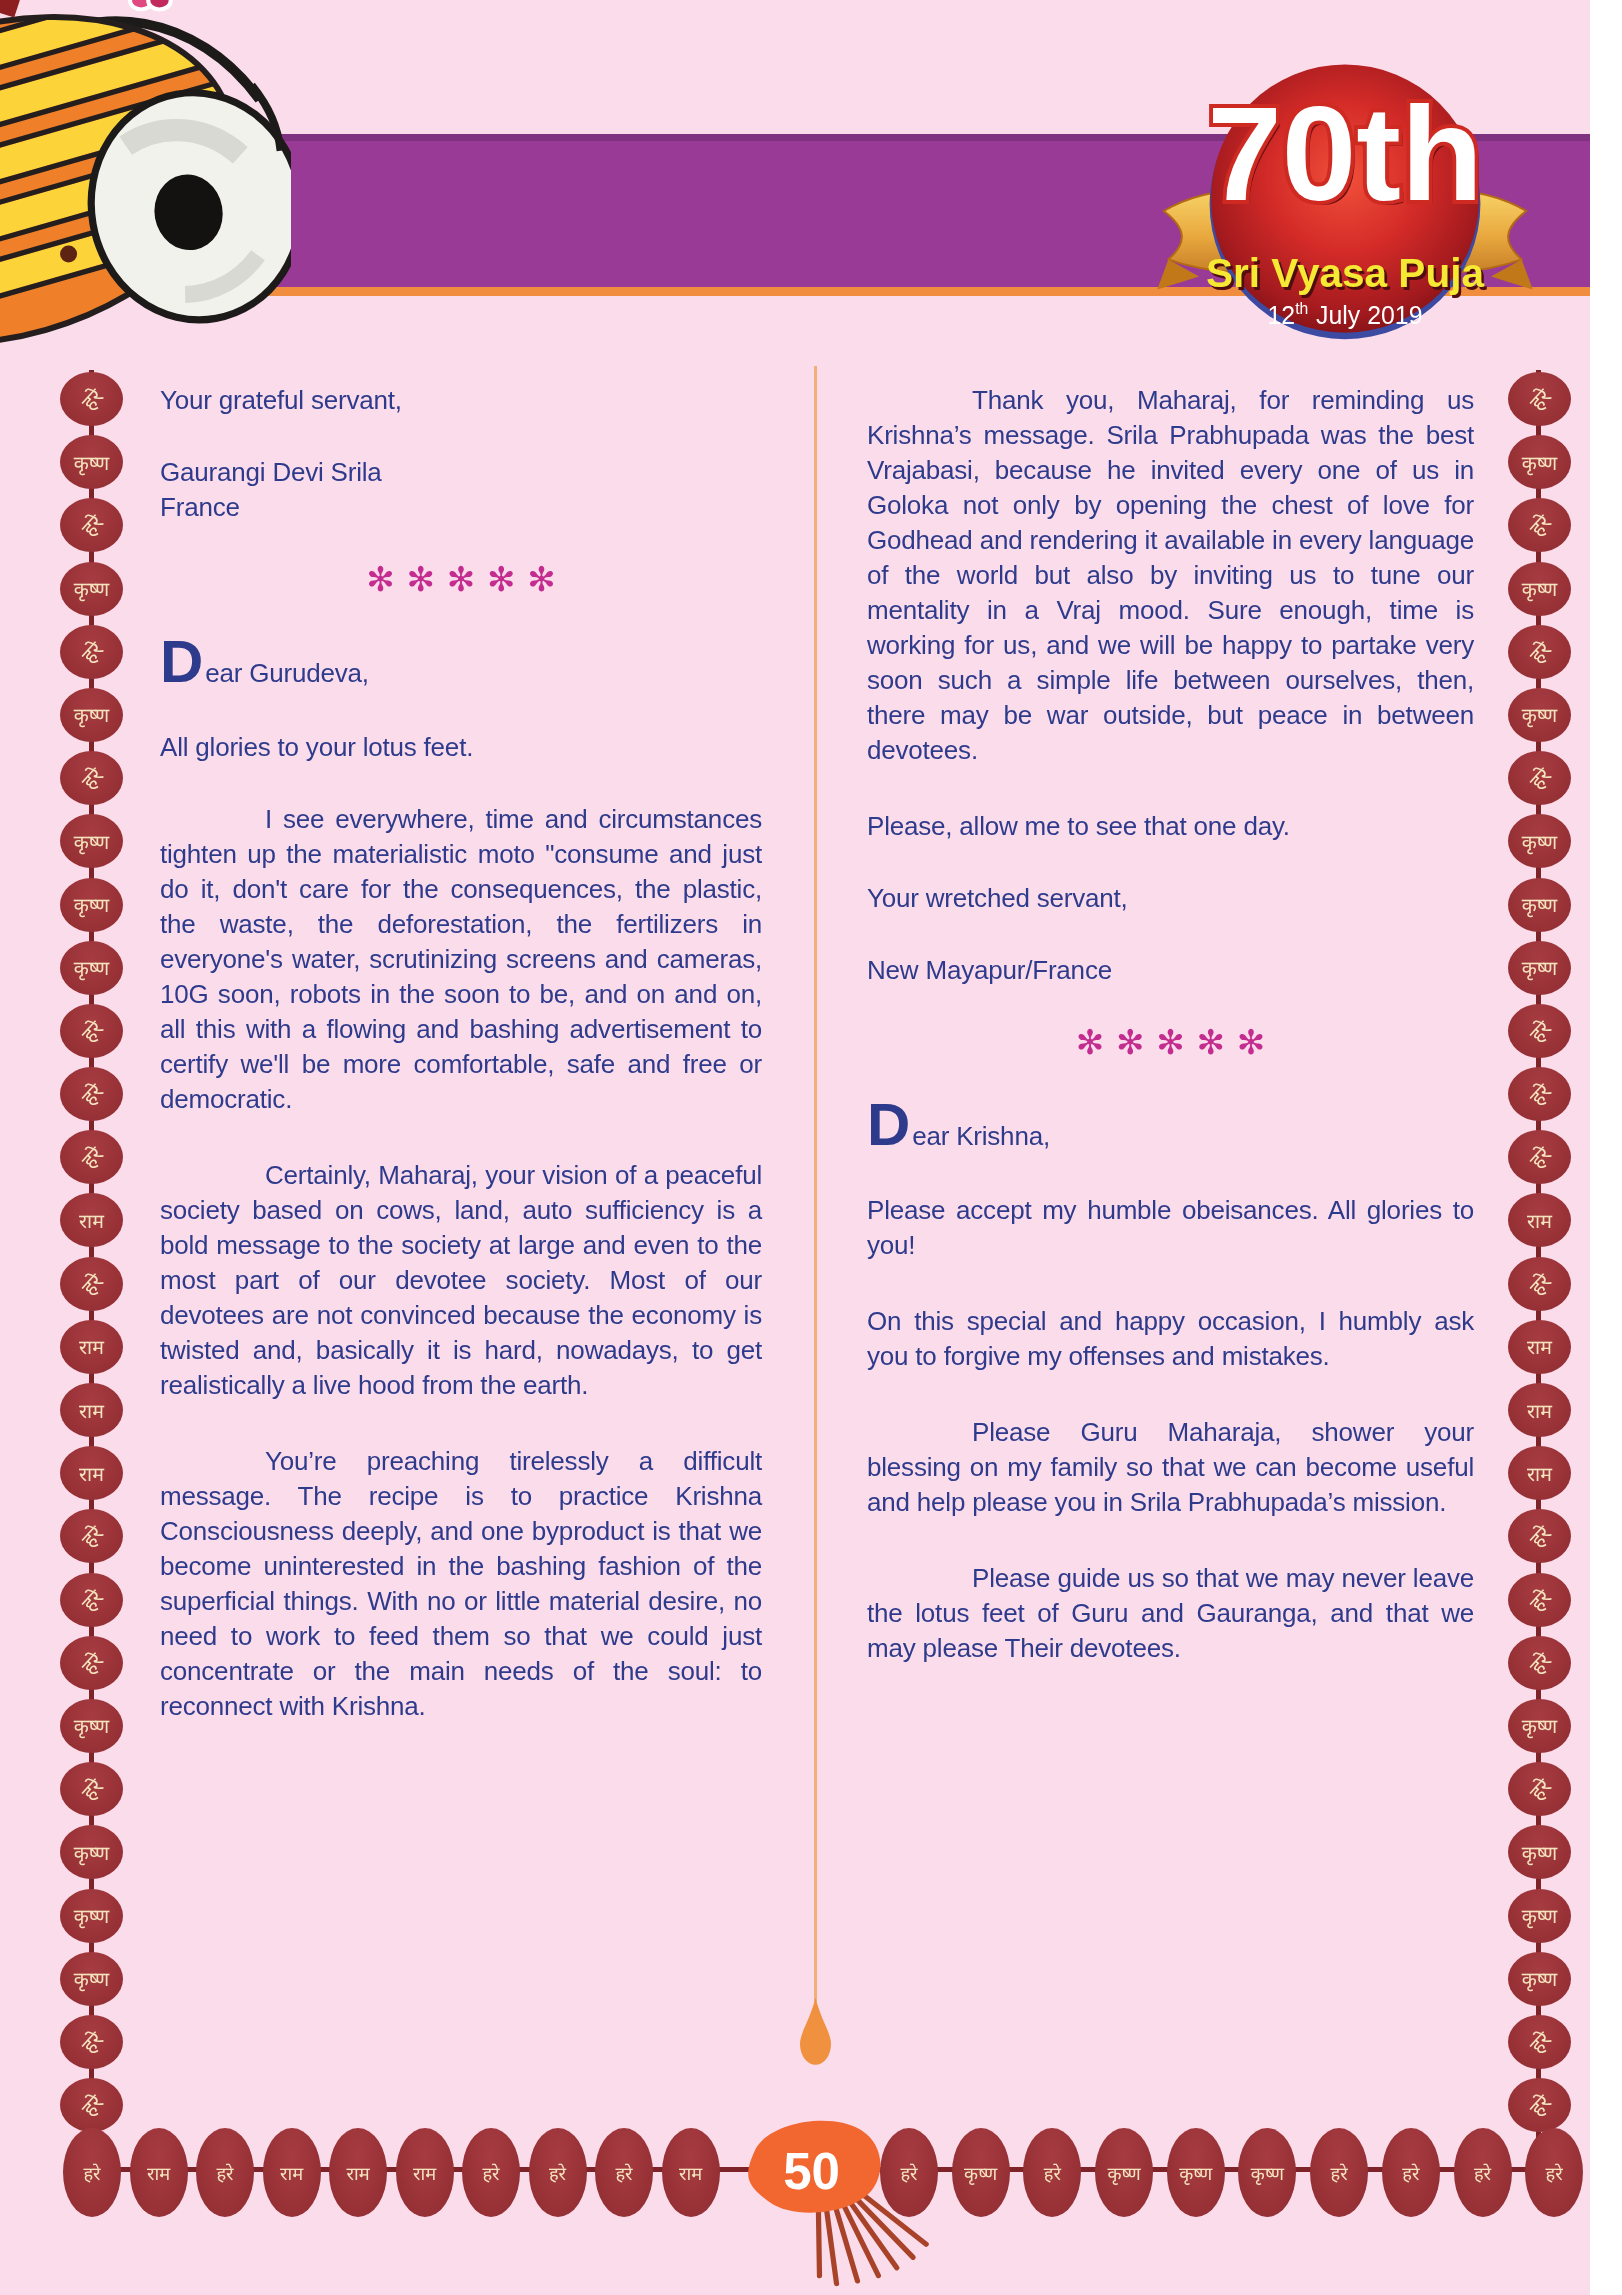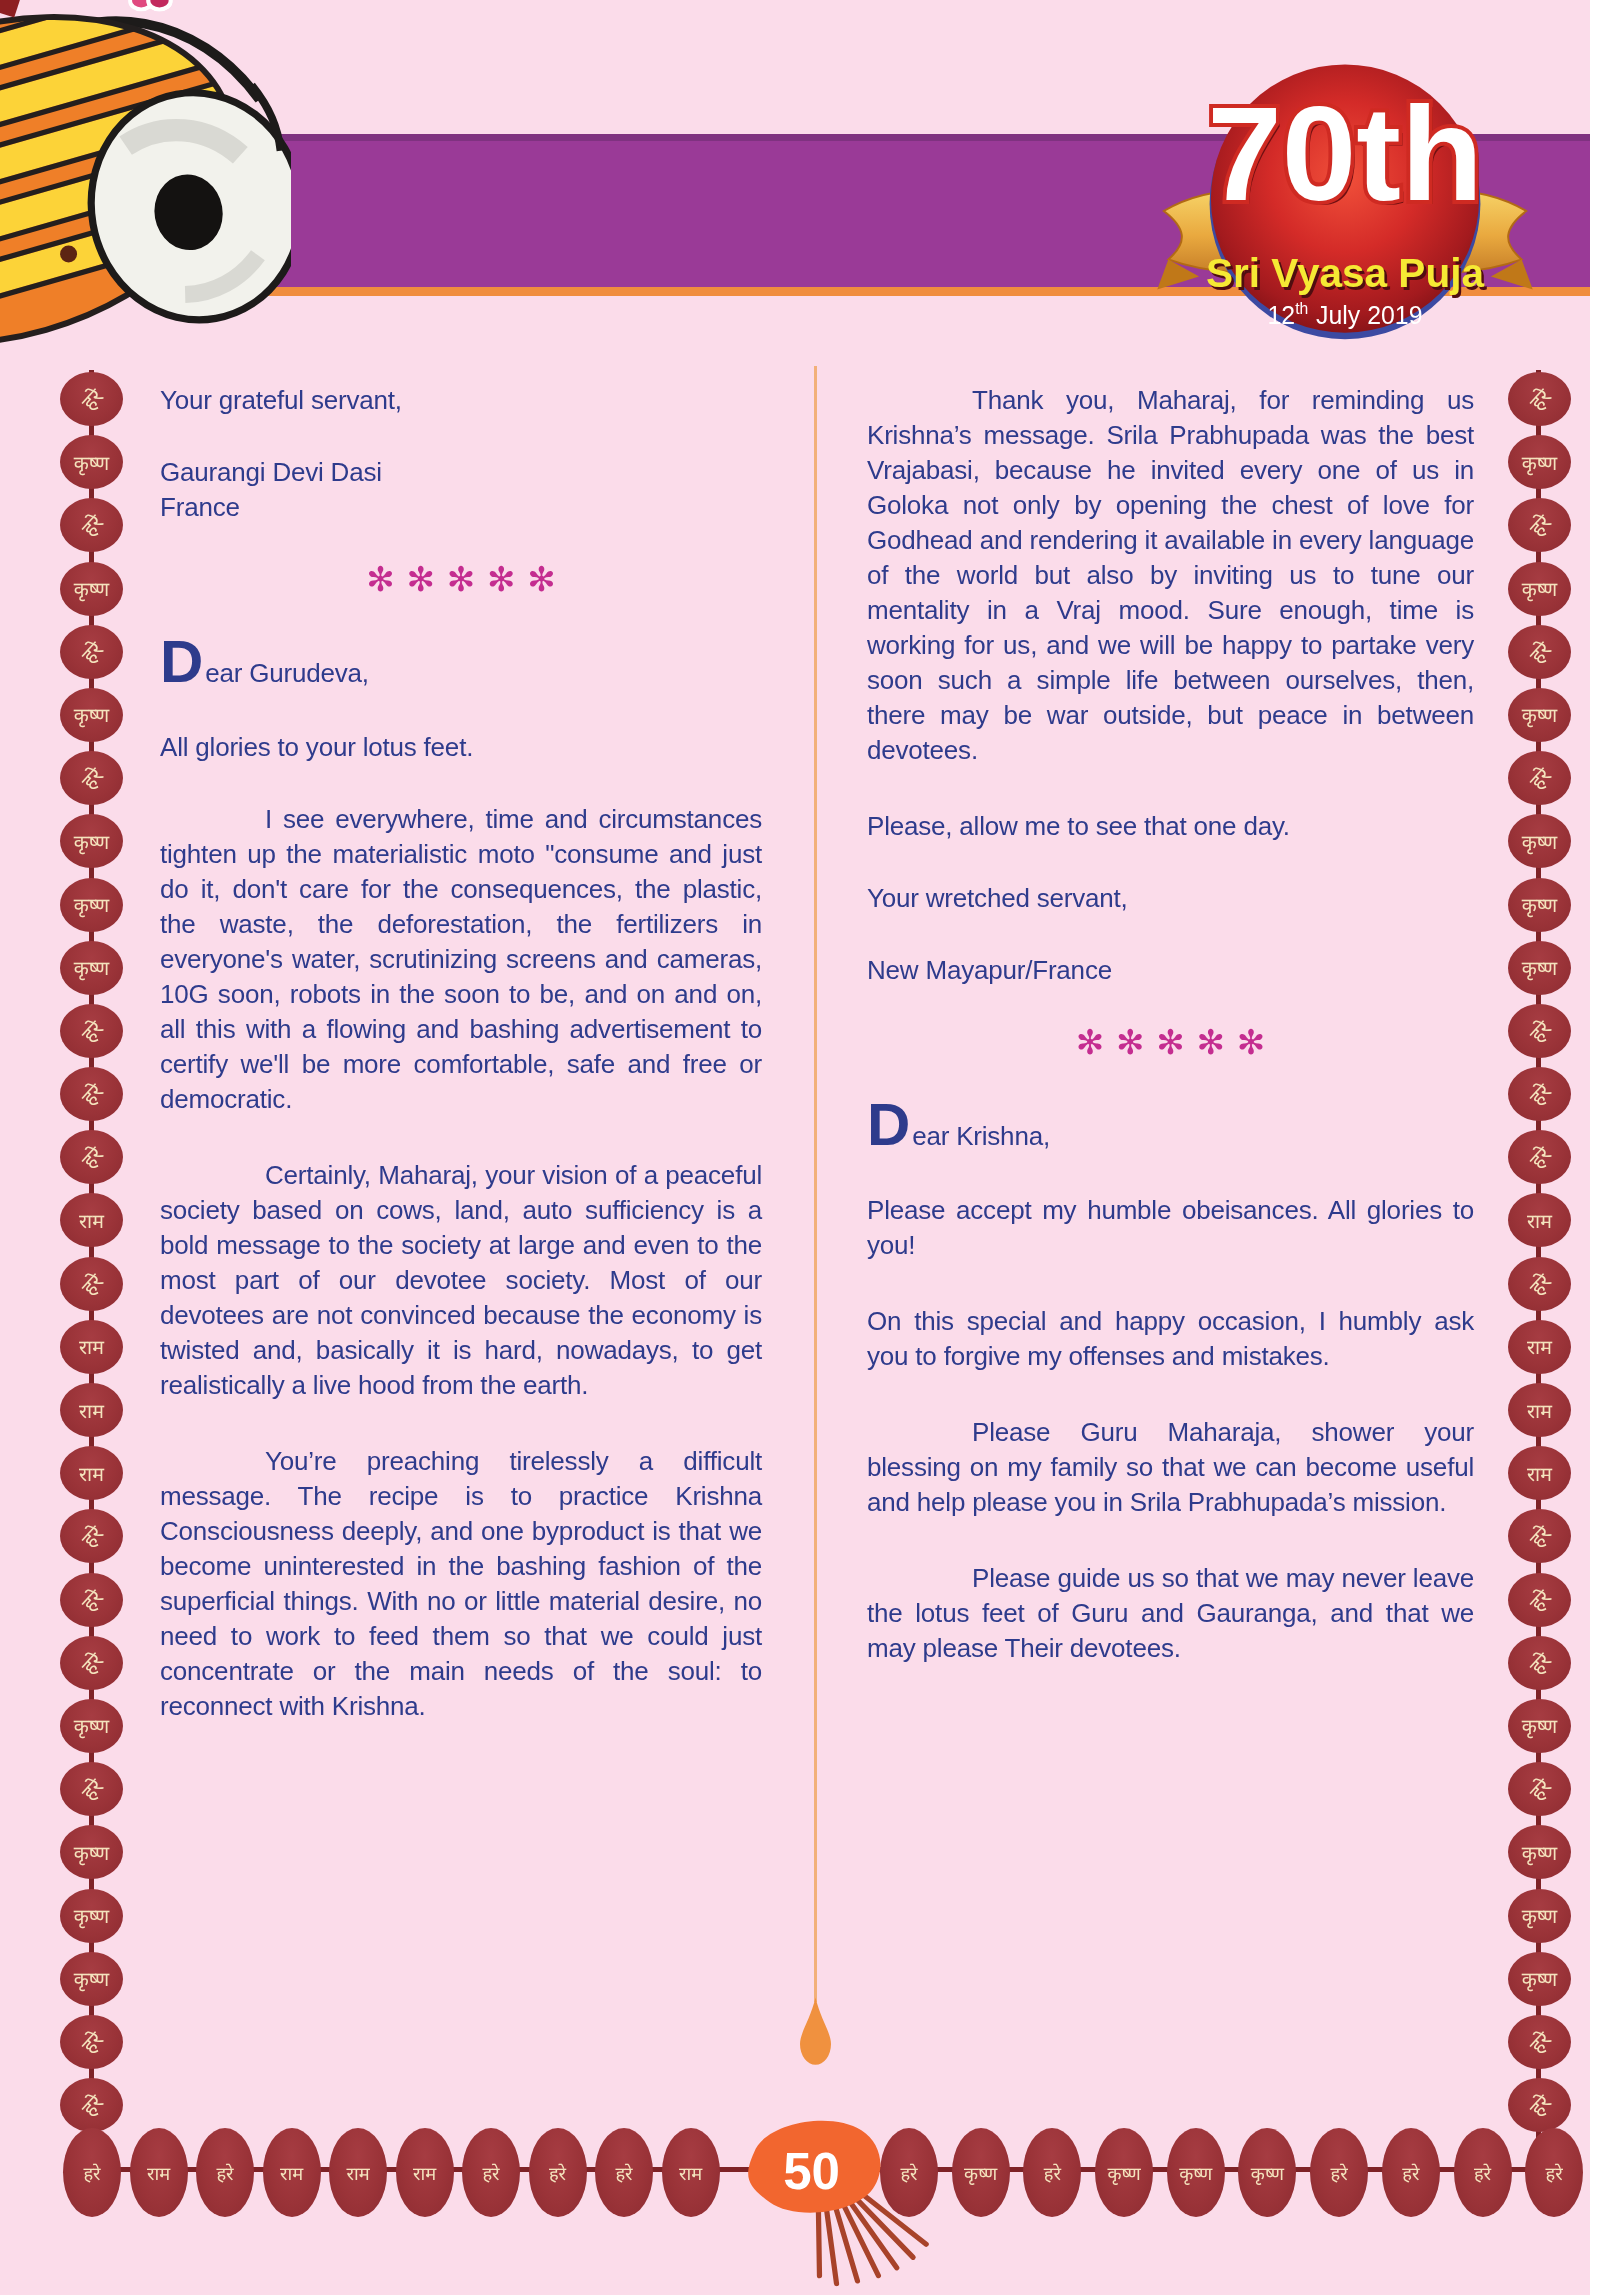--- a/index.html
+++ b/index.html
@@ -416,21 +416,21 @@
     <svg width="31" height="69" viewBox="0 0 48 105">
       <path d="M24,0 C32,34 48,54 48,72 A24,32 0 1 1 0,72 C0,54 16,34 24,0 Z" fill="#f0913f"></path>
     </svg>
   </div>
 
   <div class="col" id="left-col">
       <div class="blk lines">
         <div>Your grateful servant,</div>
       </div>
       <div class="blk lines">
-        <div>Gaurangi Devi Dasi</div>
+        <div>Gaurangi Devi Srila</div>
         <div>France</div>
       </div>
       <div class="blk sep">✻✻✻✻✻</div>
       <div class="blk dropcap"><span class="dc">D</span><span>ear Gurudeva,</span></div>
       <div class="blk lines">
         <div>All glories to your lotus feet.</div>
       </div>
       <div class="blk para ind">I see everywhere, time and circumstances tighten up the materialistic moto "consume and just do it, don't care for the consequences, the plastic, the waste, the deforestation, the fertilizers in everyone's water, scrutinizing screens and cameras, 10G soon, robots in the soon to be,  and on and on, all this with a flowing and bashing advertisement to certify we'll be more comfortable, safe and free or democratic.</div>
       <div class="blk para ind">Certainly, Maharaj, your vision of a peaceful society based on cows, land, auto sufficiency is a bold message to the society at large and even to the most part of our devotee society. Most of our devotees are not convinced because the economy is twisted and, basically it is hard, nowadays, to get realistically a live hood from the earth.</div>
       <div class="blk para ind">You’re preaching tirelessly a difficult message. The recipe is to practice Krishna Consciousness deeply, and one byproduct is that we become uninterested in the bashing fashion of the superficial things. With no or little material desire, no need to work to feed them so that we could just concentrate or the main needs of the soul: to reconnect with Krishna.</div>

